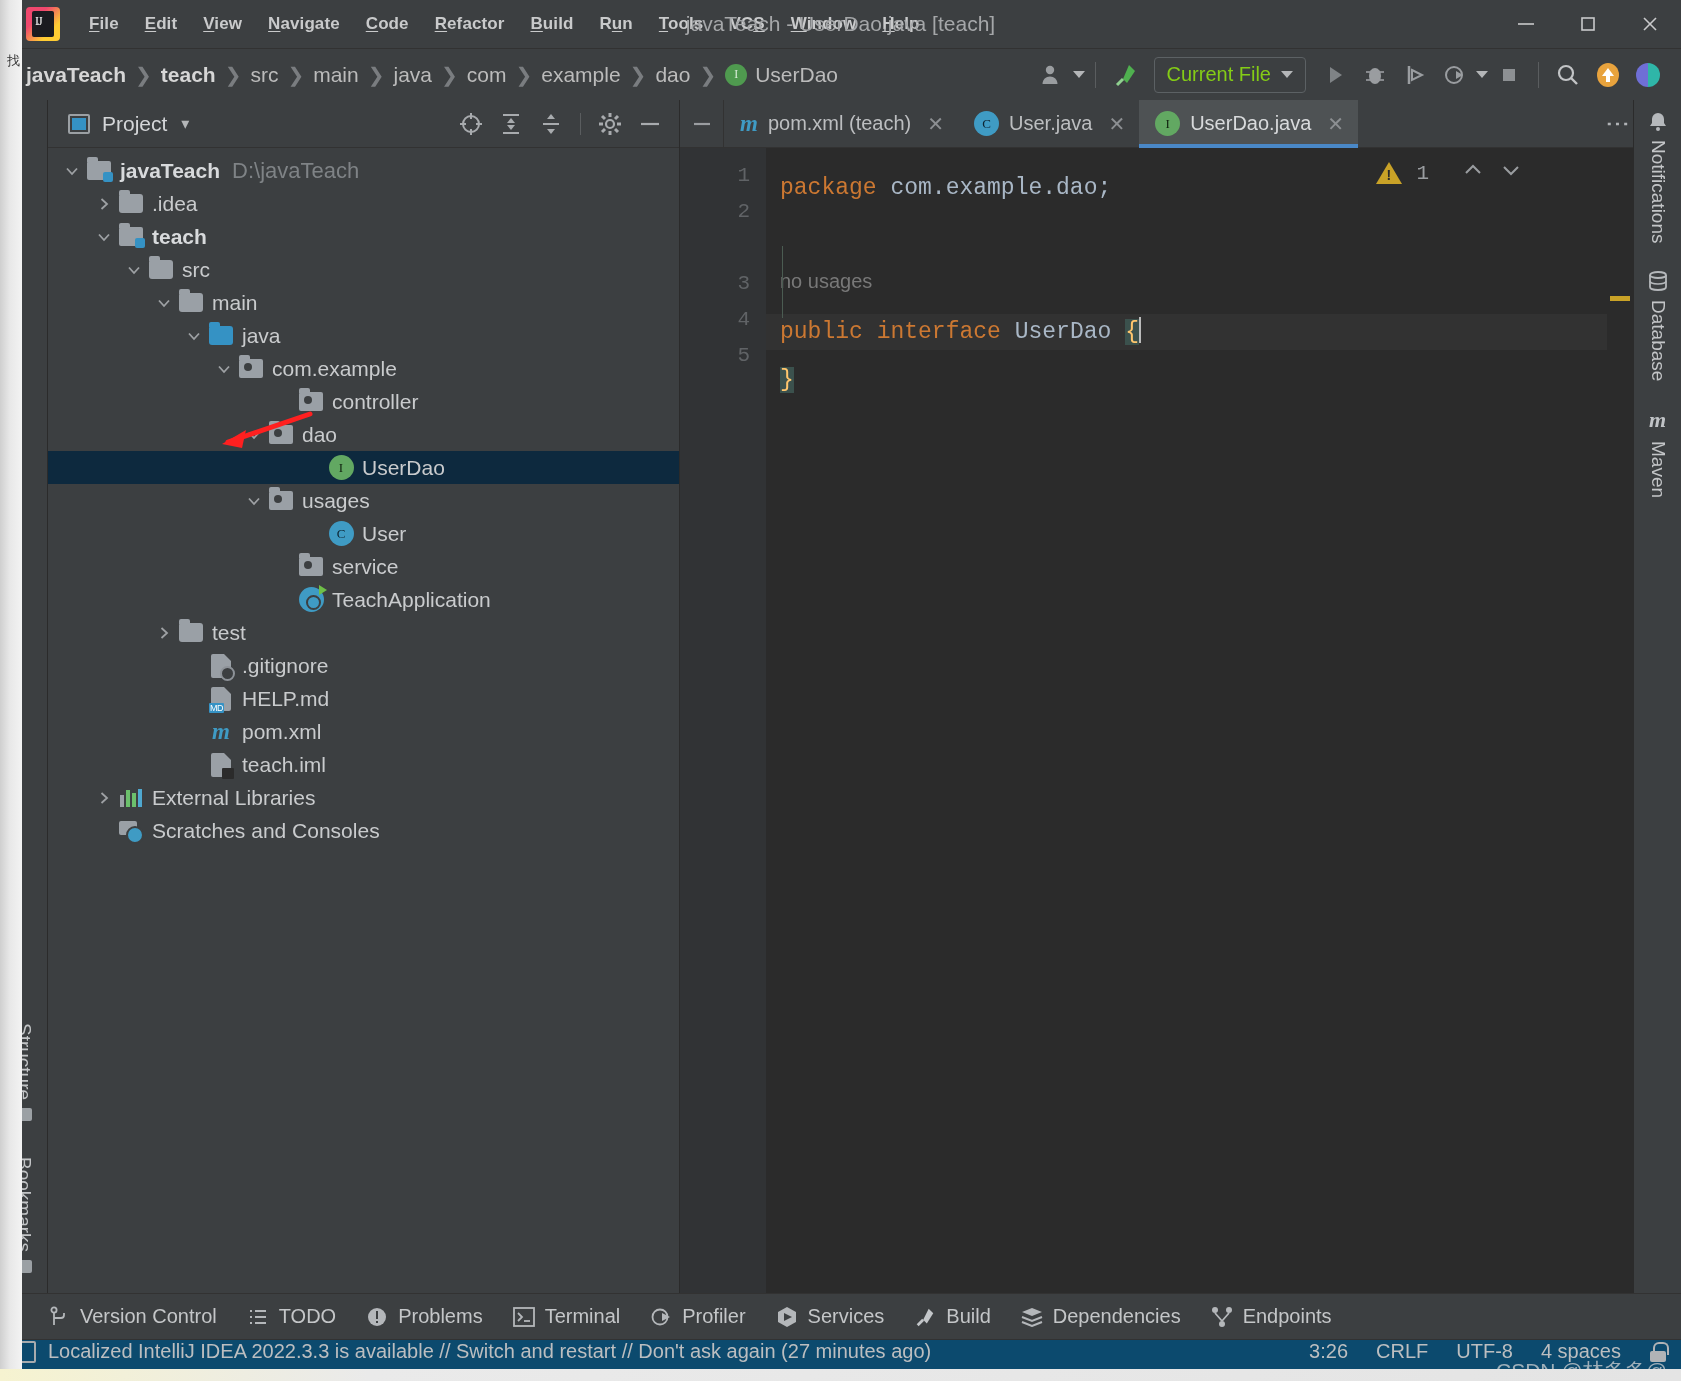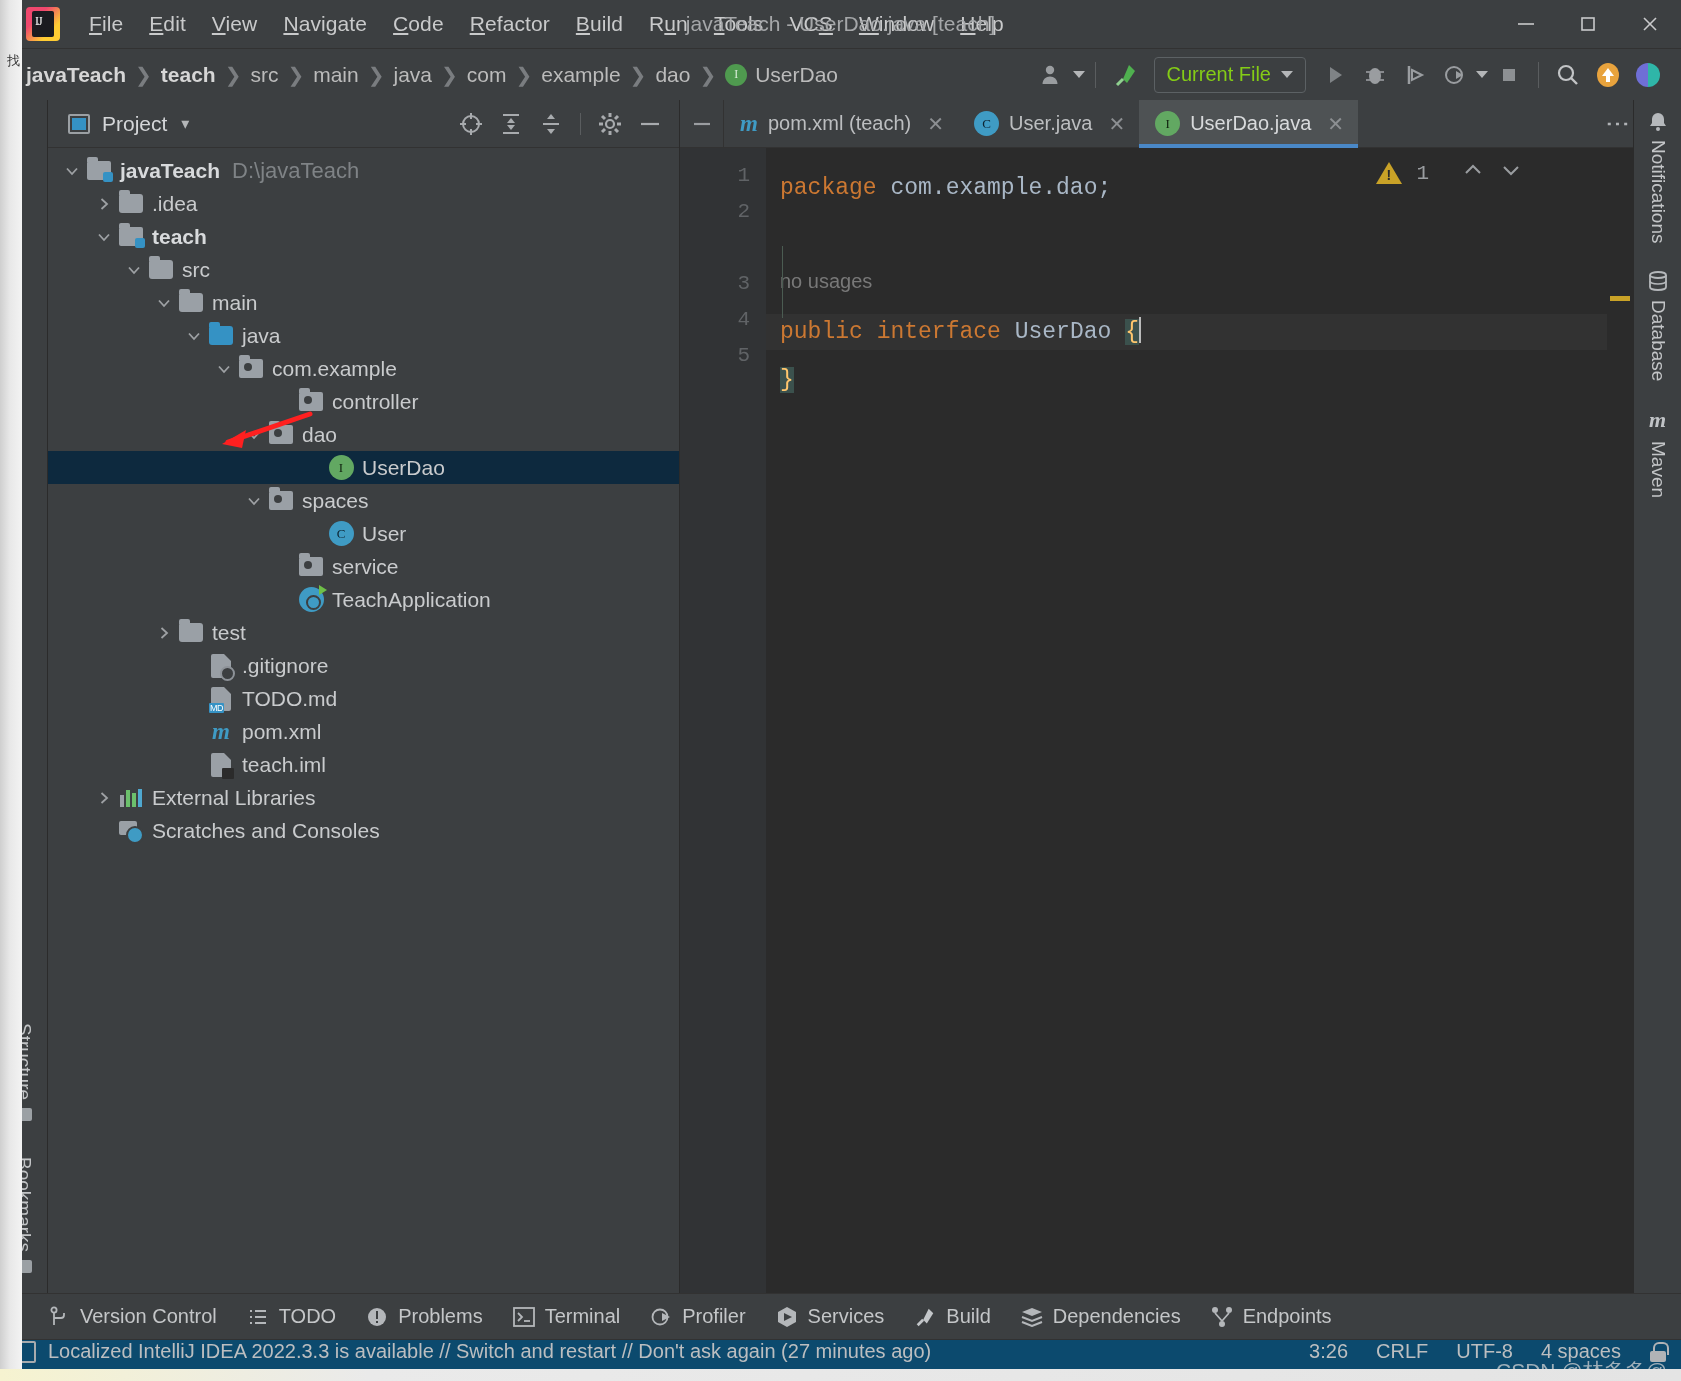--- a/index.html
+++ b/index.html
@@ -26,22 +26,22 @@
   }
   .ide-logo::before {
     content: ""; position: absolute; left: 6px; top: 4px; width: 22px; height: 26px;
     background: #1b1b20; border-radius: 2px;
   }
   .ide-logo::after {
     content: "IJ"; position: absolute; left: 9px; top: 7px; font-size: 12px;
     color: #ffffff; font-family: "Liberation Serif", serif; letter-spacing: -1px;
   }
   .menu-item {
-    font-size: 21px; color: #c9cacb; padding: 2px 13px; cursor: default;
-    white-space: nowrap; letter-spacing: 0.1px;
+    font-size: 17px; color: #c9cacb; padding: 2px 13px; cursor: default;
+    white-space: nowrap; letter-spacing: 0.1px; font-weight: bold;
   }
   .menu-item u { text-decoration: underline; text-underline-offset: 2px; }
   .window-title {
     position: absolute; left: 0; right: 0; top: 0; height: 48px;
     display: flex; align-items: center; justify-content: center;
     font-size: 21px; color: #a5a7a9; pointer-events: none;
   }
   .winbtns { margin-left: auto; display: flex; align-items: center; height: 48px; z-index: 3; }
   .winbtn {
     width: 62px; height: 48px; display: flex; align-items: center; justify-content: center;
@@ -585,21 +585,21 @@
 
         <div class="node" style="padding-left:192px;">
           <span class="twisty">
               <svg width="16" height="16" viewBox="0 0 16 16">
                 <path d="M3 5.5 L8 11 L13 5.5" fill="none" stroke="#9ea1a4" stroke-width="1.8"></path>
               </svg>
             </span>
           <span class="nicon">
               <span class="f-pkg"></span>
             </span>
-          <span class="nlabel">spaces</span>
+          <span class="nlabel">usages</span>
         </div>
 
         <div class="node" style="padding-left:252px;">
           <span class="twisty"></span>
           <span class="nicon">
               <span class="badge-circ badge-c">C</span>
             </span>
           <span class="nlabel">User</span>
         </div>
 
@@ -637,21 +637,21 @@
               <span class="file-ic file-git"></span>
             </span>
           <span class="nlabel">.gitignore</span>
         </div>
 
         <div class="node" style="padding-left:132px;">
           <span class="twisty"></span>
           <span class="nicon">
               <span class="file-ic file-md"></span>
             </span>
-          <span class="nlabel">TODO.md</span>
+          <span class="nlabel">HELP.md</span>
         </div>
 
         <div class="node" style="padding-left:132px;">
           <span class="twisty"></span>
           <span class="nicon">
               <span class="m-ic">m</span>
             </span>
           <span class="nlabel">pom.xml</span>
         </div>
 

